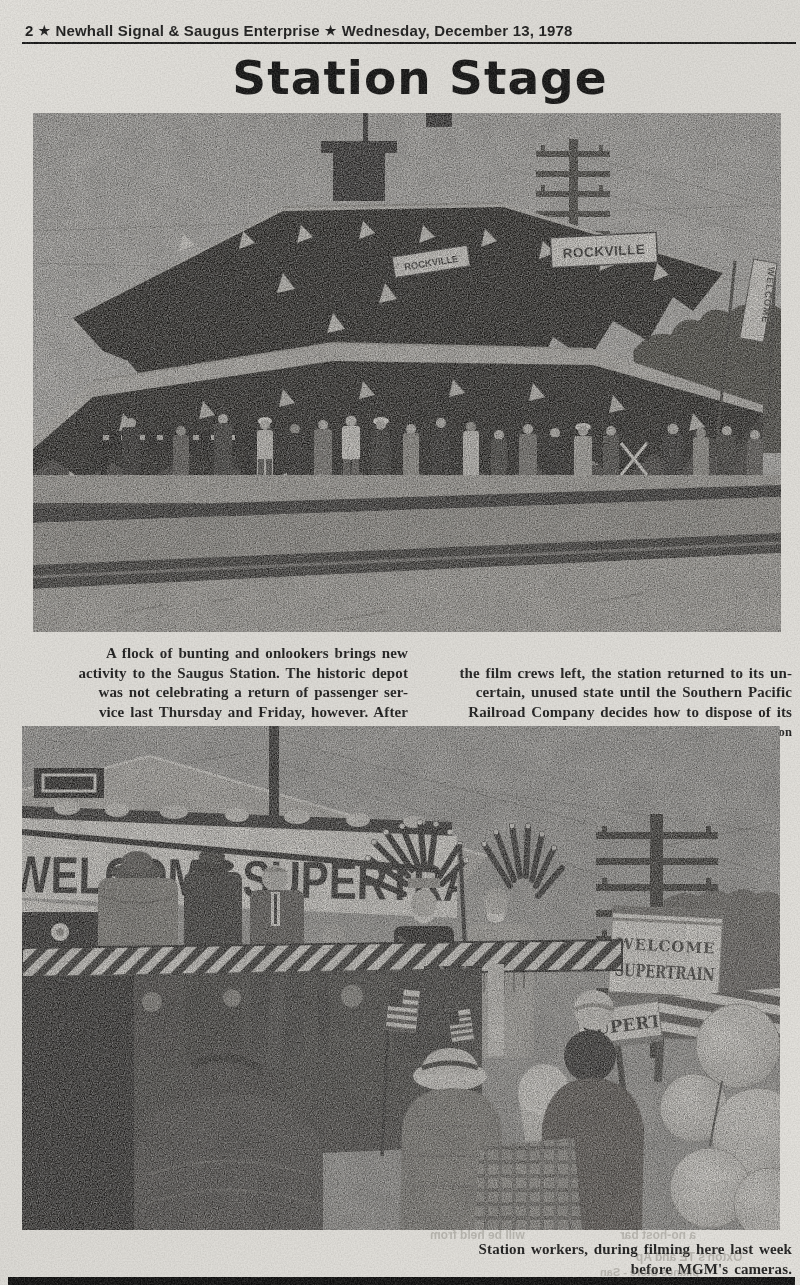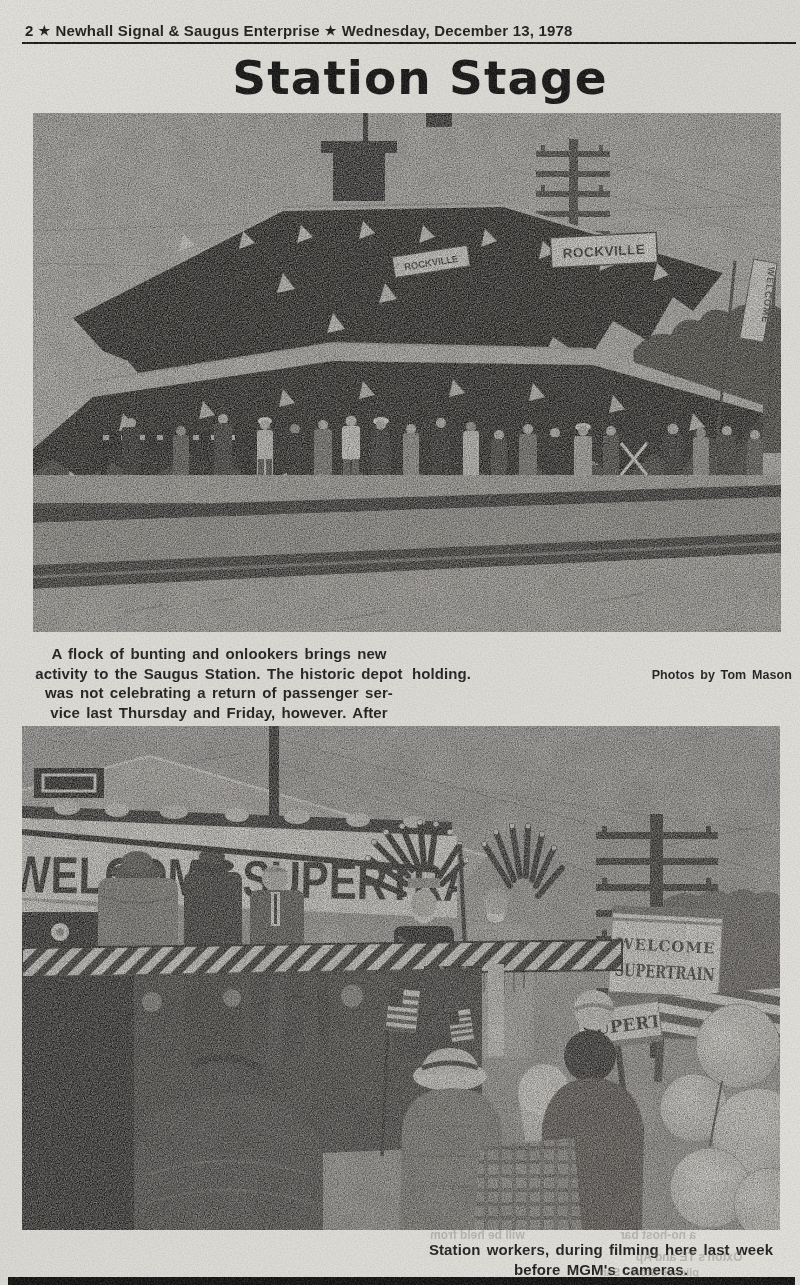--- a/index.html
+++ b/index.html
@@ -9,21 +9,21 @@
   
   .masthead{top:22px;left:25px;font-size:15px;font-weight:700;color:#191919;letter-spacing:.2px;white-space:nowrap;}
   .masthead .star{font-size:13px;padding:0 5px;position:relative;top:-1px;}
   .rule{top:42px;left:22px;width:774px;height:2px;background:#161616;}
   
   .title{top:50px;left:0;width:840px;text-align:center;font-size:47px;font-weight:800;color:#121212;letter-spacing:1px;font-family:"DejaVu Sans",sans-serif;}
   
   .photo{overflow:hidden;background:#a8a6a2;}
   .photo svg{display:block;}
   
-  .caption{font-size:15px;font-weight:700;color:#1b1b1b;line-height:19.5px;white-space:pre-line;word-spacing:2px;letter-spacing:.1px;text-align:center;}
+  .caption{font-size:15px;font-weight:700;color:#1b1b1b;line-height:19.5px;white-space:pre-line;word-spacing:2px;letter-spacing:.1px;text-align:right;font-family:Liberation Serif, serif;}
   .cap-lastline{display:flex;justify-content:space-between;align-items:baseline;white-space:normal;}
   .credit{font-size:12.5px;font-weight:700;color:#1b1b1b;}
   
   .bleed{color:#726f66;opacity:.38;font-weight:700;filter:blur(.5px);transform:scale(-1,1);white-space:nowrap;}
   .bar{background:#0d0d0d;}
   .grain-layer{pointer-events:none;}
   text{font-family:"Liberation Sans",sans-serif;}
   .serif{font-family:"DejaVu Serif",serif;}
 </style>
 </head>
@@ -290,20 +290,23 @@
     <rect class="grain-layer" x="0" y="0" width="748" height="519" filter="url(#darkNoise1)" opacity=".5"></rect>
     <rect class="grain-layer" x="0" y="0" width="748" height="519" filter="url(#liteNoise1)" opacity=".45"></rect>
   </svg>
   </div>
 
   <div class="abs caption" style="left:30px;top:644px;width:378px;">A flock of bunting and onlookers brings new
 activity to the Saugus Station. The historic depot
 was not celebrating a return of passenger ser-
 vice last Thursday and Friday, however. After</div>
   <div class="abs caption" style="left:412px;top:644px;width:380px;">
+    <span>the film crews left, the station returned to its un-
+certain, unused state until the Southern Pacific
+Railroad Company decides how to dispose of its</span>
     <div class="cap-lastline">
       <span>holding.</span>
       <span class="credit">Photos by Tom Mason</span>
     </div>
   </div>
 
   <div class="abs photo" style="left:22px;top:726px;width:758px;height:504px;">
   <svg width="758" height="504" viewBox="0 0 758 504">
     <defs>
       <linearGradient id="sky2" x1="0" y1="0" x2="0" y2="1">

